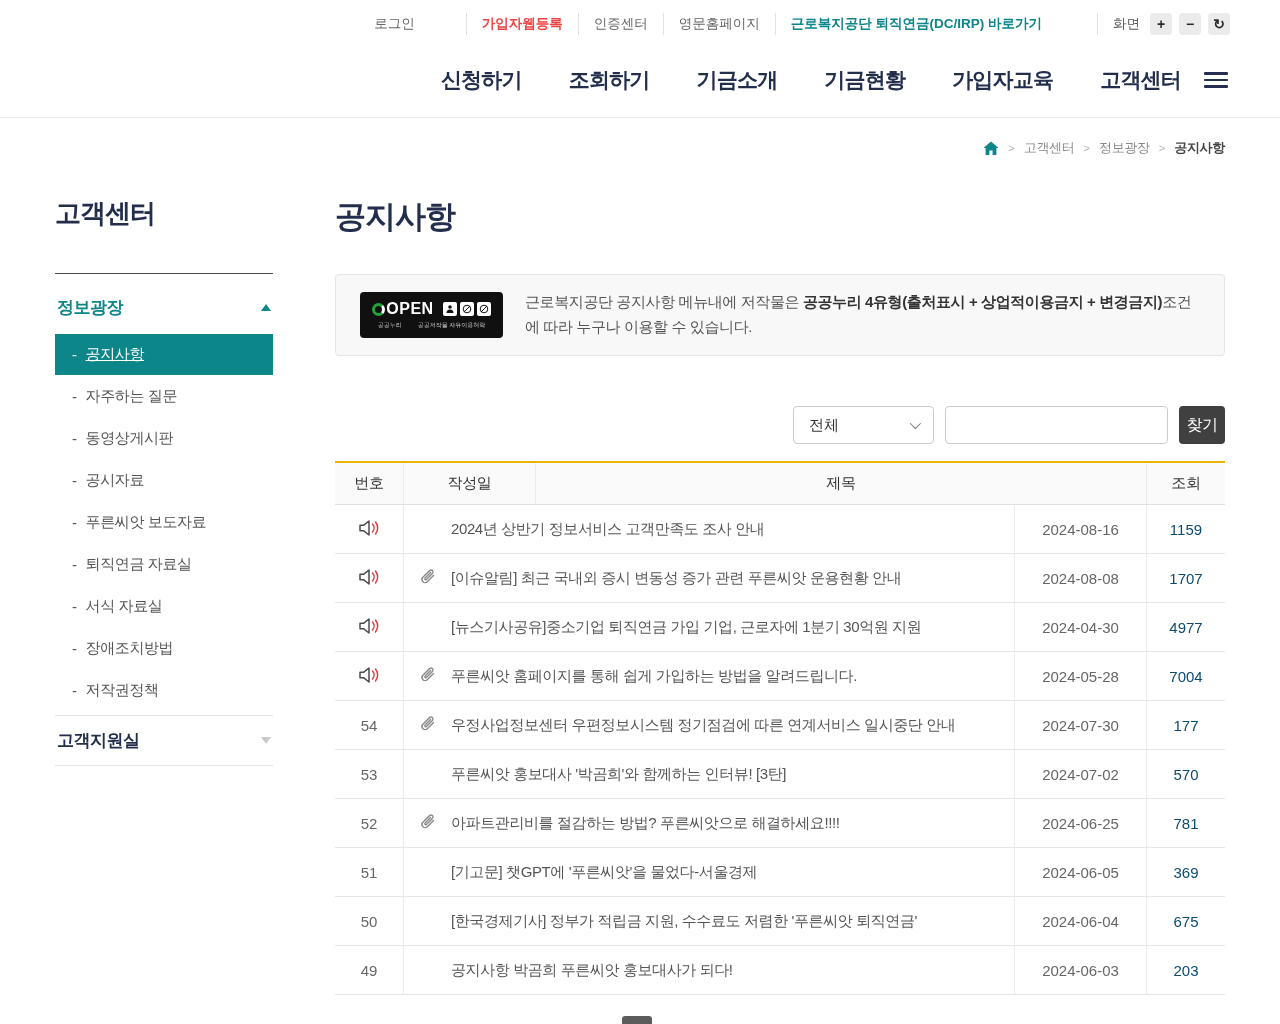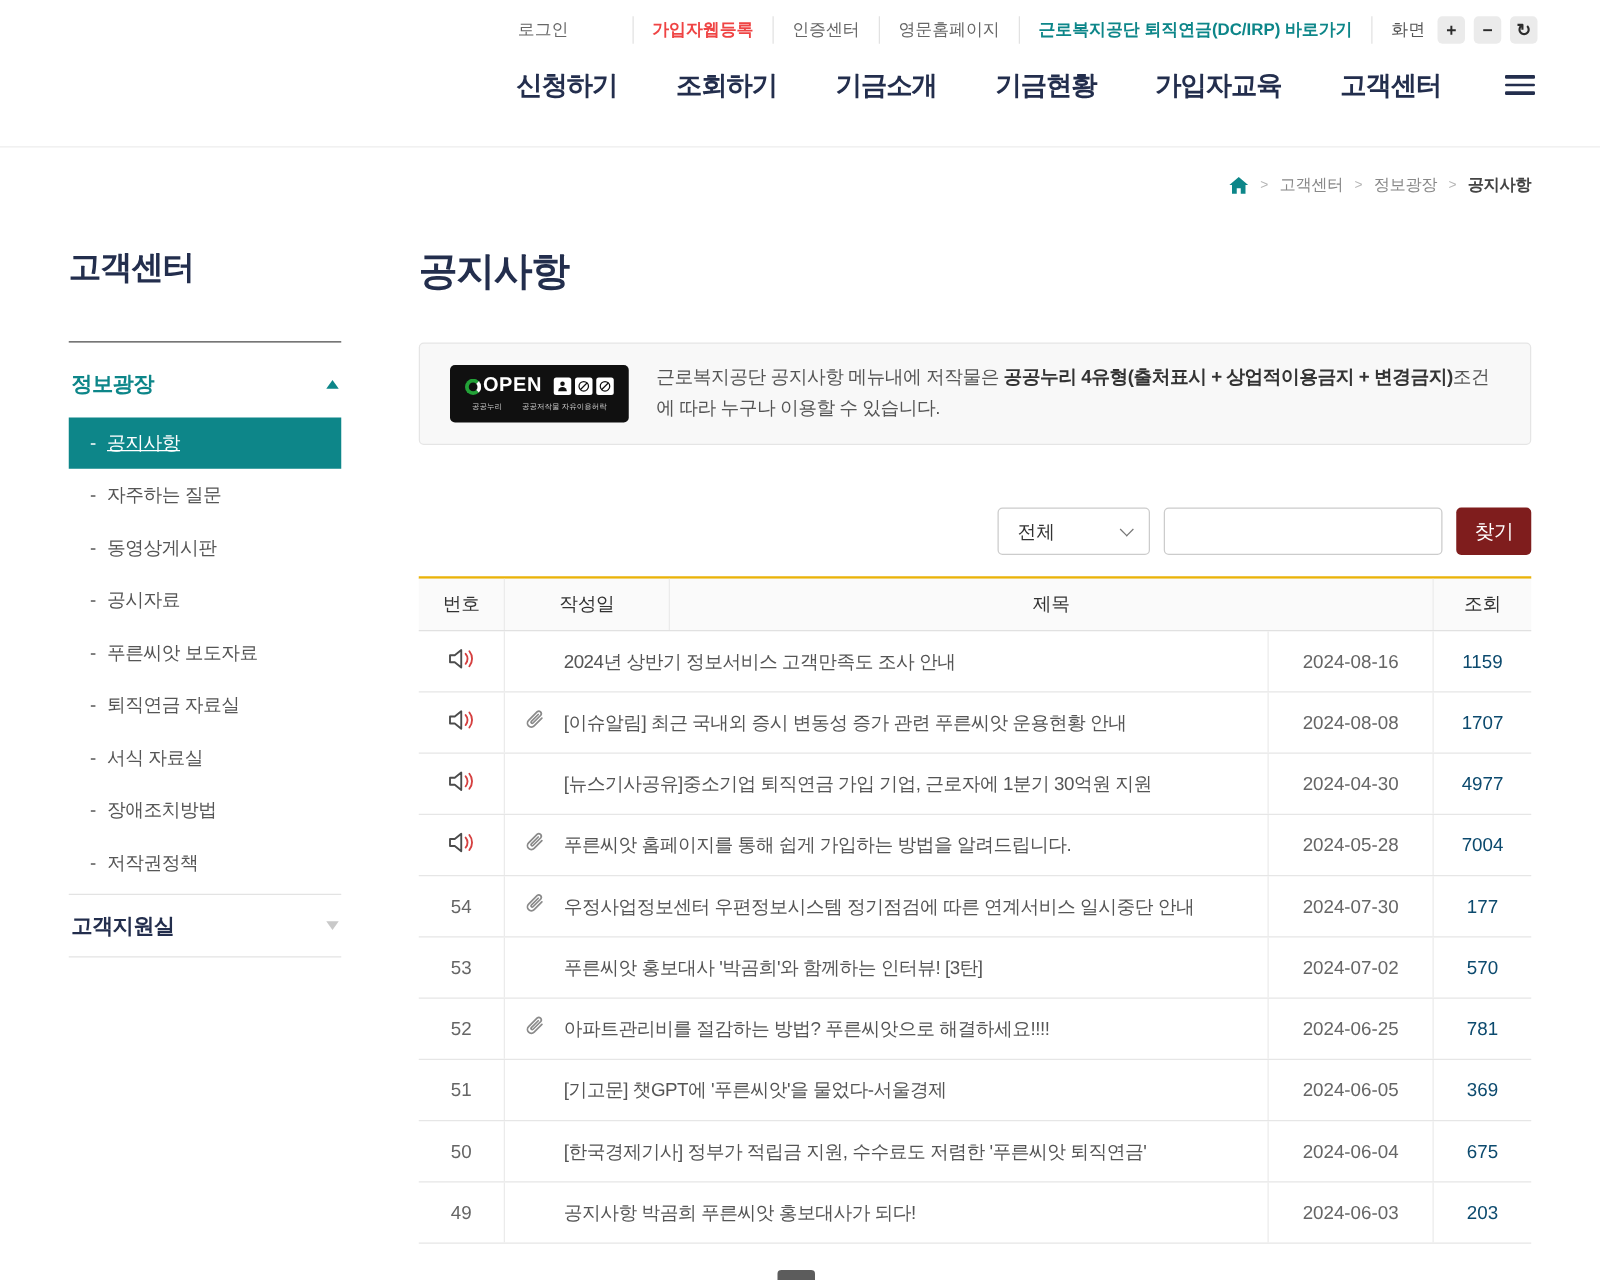--- a/index.html
+++ b/index.html
@@ -5,37 +5,37 @@
   * { box-sizing: border-box; margin: 0; padding: 0; }
   html, body { width: 1280px; height: 1024px; overflow: hidden; }
   body {
     position: relative;
     background: #ffffff;
     font-family: "Liberation Sans", "DejaVu Sans", sans-serif;
     color: #333;
   }
   
   .header { position: absolute; top: 0; left: 0; width: 1280px; height: 118px; border-bottom: 1px solid #ededed; background: #fff; }
-  .utilbar { position: absolute; top: 13px; right: 50px; display: flex; align-items: center; font-size: 13.5px; color: #666; }
+  .utilbar { position: absolute; top: 13px; right: 50px; display: flex; align-items: center; font-size: 13.5px; color: #666; gap: 40px; }
   .u-item { padding: 2px 15px; cursor: pointer; white-space: nowrap; }
   .u-item + .u-item { border-left: 1px solid #e2e2e2; }
   .u-item.emphasis { color: #ef4444; font-weight: bold; margin-left: 36px; }
   .u-item.accent { color: #0d8689; font-weight: bold; }
   .u-screen { display: flex; align-items: center; gap: 7px; padding: 0 0 0 15px; border-left: 1px solid #e2e2e2; }
   .u-screen-label { color: #555; margin-right: 3px; }
   .zoom-btn { width: 22px; height: 22px; background: #ebebeb; border: none; border-radius: 4px; font-size: 14px; font-weight: bold; color: #2b2b2b; line-height: 1; cursor: pointer; display: flex; align-items: center; justify-content: center; }
   
   .logo { position: absolute; left: 55px; top: 38px; cursor: pointer; }
   .logo-slogan { color: #e85433; font-weight: bold; font-size: 14px; letter-spacing: -0.6px; }
   .logo-row { display: flex; align-items: center; gap: 7px; margin-top: 4px; }
   .logo-name { font-size: 31px; font-weight: bold; letter-spacing: -1.5px; }
   .logo-name .blue { color: #2c7dc0; }
   .logo-name .green { color: #4fae2f; }
   
-  .gnb { position: absolute; top: 54px; right: 52px; display: flex; align-items: center; gap: 51px; font-family: Liberation Mono, monospace; }
+  .gnb { position: absolute; top: 66px; right: 52px; display: flex; align-items: center; gap: 23px; font-family: Liberation Mono, monospace; }
   .gnb-item { font-size: 21px; font-weight: bold; color: #232e4d; letter-spacing: -0.8px; cursor: pointer; white-space: nowrap; }
   .hamburger { width: 24px; height: 16px; display: flex; flex-direction: column; justify-content: space-between; cursor: pointer; }
   .hamburger span { display: block; height: 2.6px; background: #232e4d; border-radius: 1px; }
   
   .breadcrumb { position: absolute; top: 139px; right: 55px; display: flex; align-items: center; gap: 9px; font-size: 13px; color: #888; }
   .crumb { cursor: pointer; letter-spacing: -0.3px; }
   .crumb.current { color: #444; font-weight: bold; }
   .crumb-sep { color: #b5b5b5; font-size: 11px; }
   .home-link { display: flex; align-items: center; cursor: pointer; }
   
@@ -61,24 +61,24 @@
   .kogl { flex: none; width: 143px; height: 46px; background: #101010; border-radius: 4px; display: flex; flex-direction: column; align-items: center; justify-content: center; padding: 3px 6px; }
   .kogl-top { display: flex; align-items: center; gap: 9px; }
   .kogl-open { color: #fff; font-weight: bold; font-size: 16px; letter-spacing: 0.5px; display: flex; align-items: center; }
   .o-ring { width: 13px; height: 13px; border: 3px solid #23a238; border-radius: 50%; border-right-color: #fff; display: inline-block; margin-right: 1px; }
   .kogl-icons { display: flex; gap: 3px; }
   .kogl-ic { width: 14px; height: 14px; background: #fff; border-radius: 2px; display: flex; align-items: center; justify-content: center; }
   .kogl-captions { display: flex; gap: 16px; font-size: 6px; color: #cfcfcf; margin-top: 3px; white-space: nowrap; }
   .license-text { font-size: 15px; color: #555; line-height: 1.65; letter-spacing: -0.4px; }
   .license-text b { color: #333; }
   .search-row { margin-top: 50px; display: flex; justify-content: flex-end; gap: 11px; height: 38px; }
-  .search-select { width: 122px; height: 38px; border: 1px solid #cccccc; border-radius: 4px; background: #fff; display: flex; align-items: center; justify-content: space-between; padding: 0 15px; font-size: 15px; color: #333; cursor: pointer; }
+  .search-select { width: 141px; height: 38px; border: 1px solid #cccccc; border-radius: 4px; background: #fff; display: flex; align-items: center; justify-content: space-between; padding: 0 15px; font-size: 15px; color: #333; cursor: pointer; }
   .chev { width: 8px; height: 8px; border-right: 1.8px solid #777; border-bottom: 1.8px solid #777; transform: rotate(45deg) translateY(-2px); }
   .search-input { width: 223px; height: 38px; border: 1px solid #cccccc; border-radius: 4px; padding: 0 12px; font-size: 15px; outline: none; font-family: inherit; }
-  .search-btn { width: 60px; height: 38px; background: #7f1d1d; color: #fff; border: none; border-radius: 4px; font-size: 16px; letter-spacing: -0.5px; cursor: pointer; font-family: inherit; }
+  .search-btn { width: 46px; height: 38px; background: #404040; color: #fff; border: none; border-radius: 4px; font-size: 16px; letter-spacing: -0.5px; cursor: pointer; font-family: inherit; }
   
   .board { margin-top: 17px; border-top: 2px solid #eab308; }
   .tbl-head { display: flex; height: 42px; background: #fafafa; border-bottom: 1px solid #e1e1e1; align-items: stretch; font-size: 15px; color: #333; font-weight: 500; }
   .hcell { display: flex; align-items: center; justify-content: center; letter-spacing: -0.3px; }
   .hcell + .hcell, .cell + .cell { border-left: 1px solid #ebebeb; }
   .col-no { width: 68px; flex: none; }
   .col-title { flex: 1; }
   .col-date { width: 132px; flex: none; }
   .col-views { width: 79px; flex: none; }
   .tbl-row { display: flex; height: 49px; align-items: stretch; border-bottom: 1px solid #e6e6e6; font-size: 15px; cursor: pointer; }

